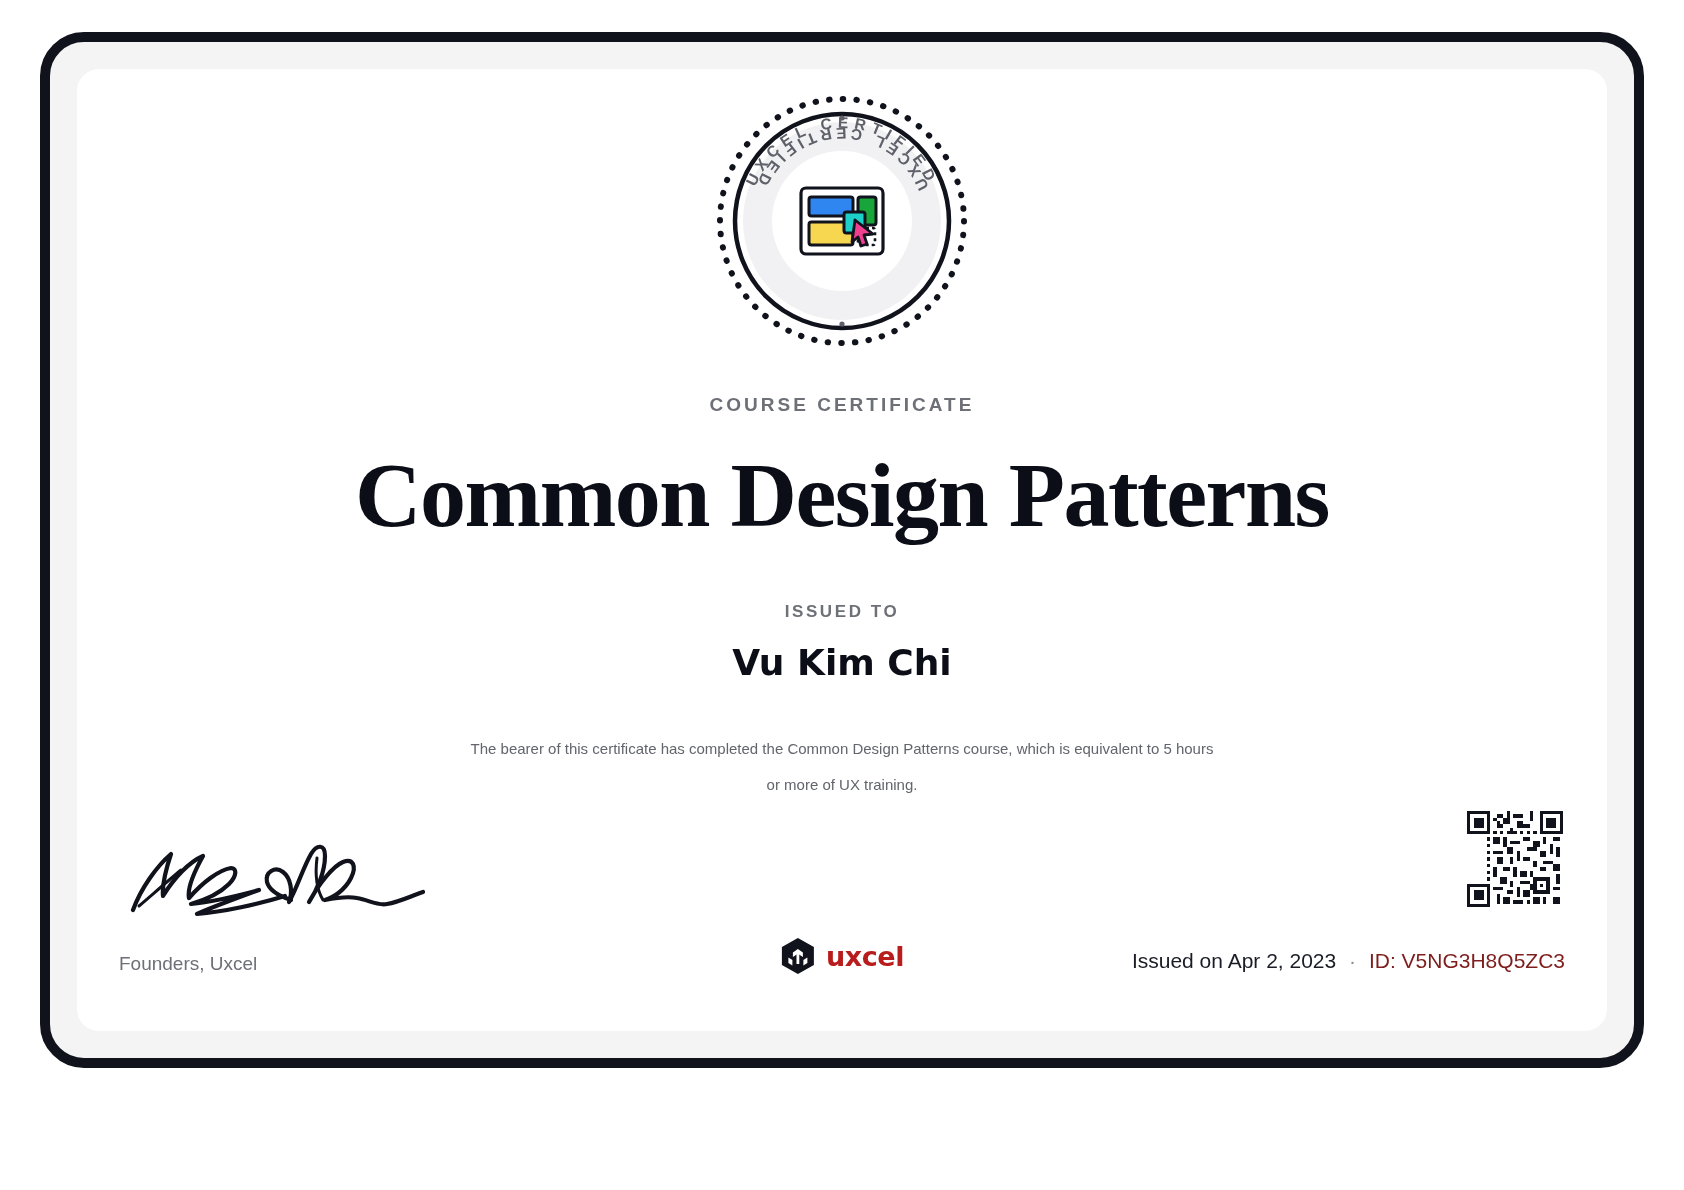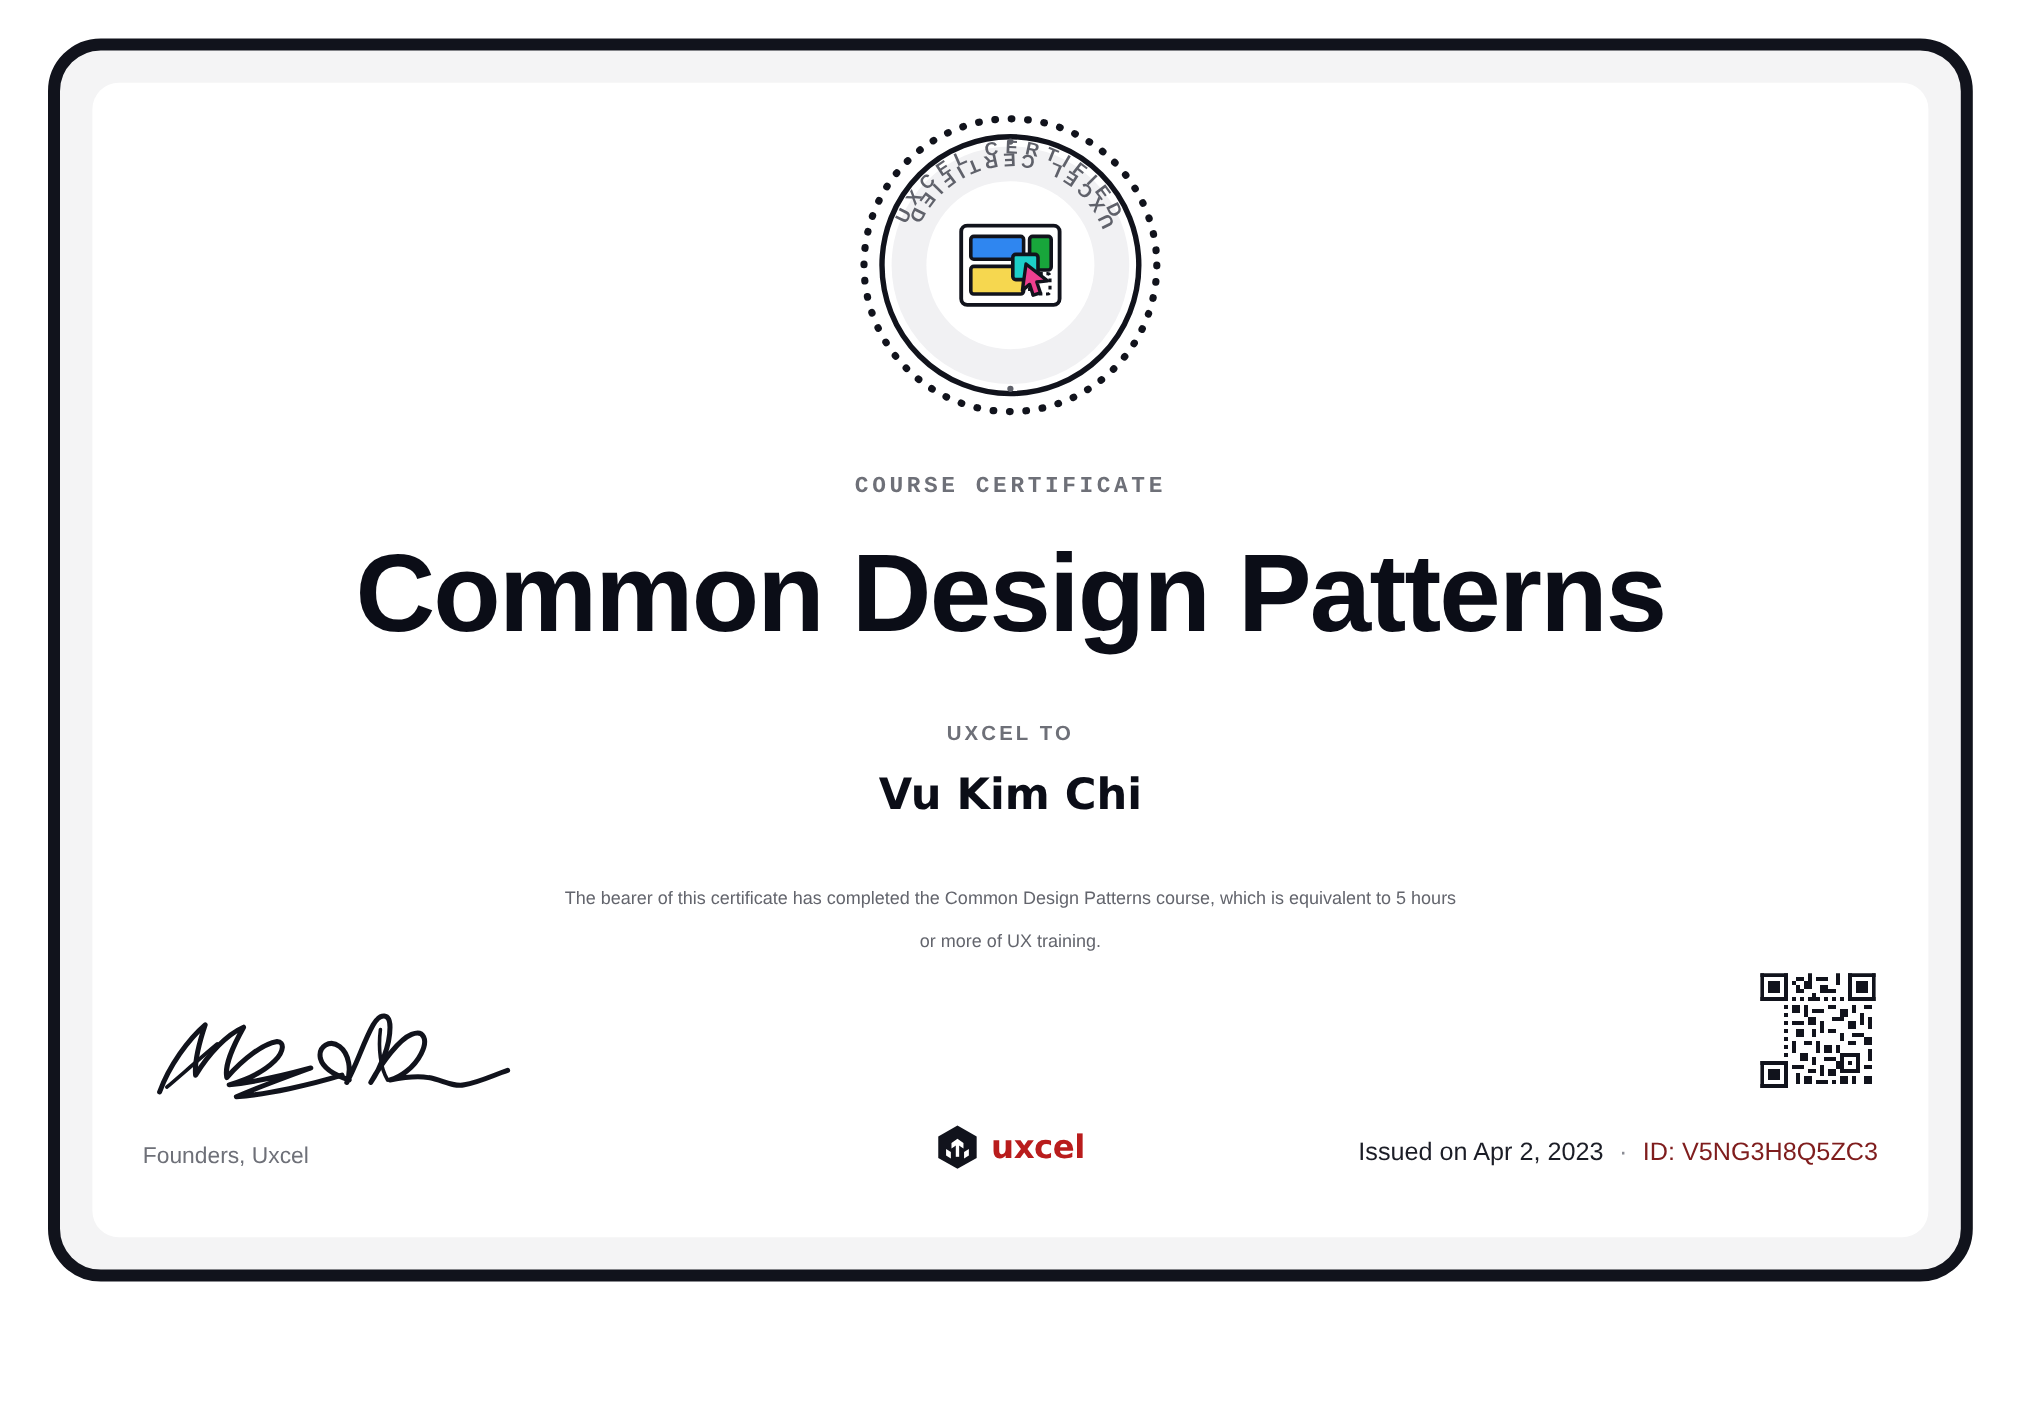--- a/index.html
+++ b/index.html
@@ -56,33 +56,33 @@
   
   .kicker {
     position: absolute;
     left: 0; right: 0;
     top: 325px;
     text-align: center;
     font-size: 19px;
     font-weight: 700;
     letter-spacing: 3.0px;
     color: #6e7078;
-    font-family: Liberation Mono, monospace;
+    font-family: Liberation Sans, sans-serif;
   }
   .course-title {
     position: absolute;
     left: 0; right: 0;
     top: 372px;
     text-align: center;
     font-size: 92px;
     line-height: 108px;
     font-weight: 700;
     letter-spacing: -1.5px;
     color: #0b0d17;
-    font-family: Liberation Sans, sans-serif;
+    font-family: Liberation Serif, serif;
   }
   .issued-label {
     position: absolute;
     left: 0; right: 0;
     top: 533px;
     text-align: center;
     font-size: 17px;
     font-weight: 700;
     letter-spacing: 2.6px;
     color: #6e7078;
@@ -204,21 +204,21 @@
         <rect x="10" y="36" width="44" height="23" rx="2.5" fill="#f6d74f" stroke="#11131c" stroke-width="3"></rect>
         <rect x="59" y="11" width="18" height="28" rx="2.5" fill="#18a63b" stroke="#11131c" stroke-width="3"></rect>
         <rect x="59" y="42" width="17" height="17" rx="2" fill="none" stroke="#11131c" stroke-width="2.6" stroke-dasharray="3 3"></rect>
         <rect x="45" y="26" width="21" height="21" rx="2.5" fill="#1ccfc9" stroke="#11131c" stroke-width="3"></rect>
         <path d="M 56 34 L 74 48 L 65 49 L 68 58 L 62 60 L 59 51 L 53 56 Z" fill="#ef3f8f" stroke="#11131c" stroke-width="2.8" stroke-linejoin="round"></path>
       </svg>
     </div>
 
     <div class="kicker">COURSE CERTIFICATE</div>
     <div class="course-title">Common Design Patterns</div>
-    <div class="issued-label">UXCEL TO</div>
+    <div class="issued-label">ISSUED TO</div>
     <div class="recipient">Vu Kim Chi</div>
     <div class="blurb">The bearer of this certificate has completed the Common Design Patterns course, which is equivalent to 5 hours or more of UX training.</div>
 
     <div class="sign-area">
       <svg width="330" height="110" viewBox="0 0 330 110" xmlns="http://www.w3.org/2000/svg">
         <g fill="none" stroke="#11131c" stroke-linecap="round" stroke-linejoin="round">
           <path d="M14 96 C22 74, 38 52, 52 40 C46 58, 43 72, 44 82 C55 64, 70 48, 84 42
                    C74 60, 68 74, 70 84 C84 68, 100 56, 112 54 C118 54, 118 62, 110 70
                    C100 80, 86 86, 72 90 C92 88, 118 82, 140 76 C118 84, 96 92, 78 100
                    C104 98, 140 90, 166 82" stroke-width="4.2"></path>

